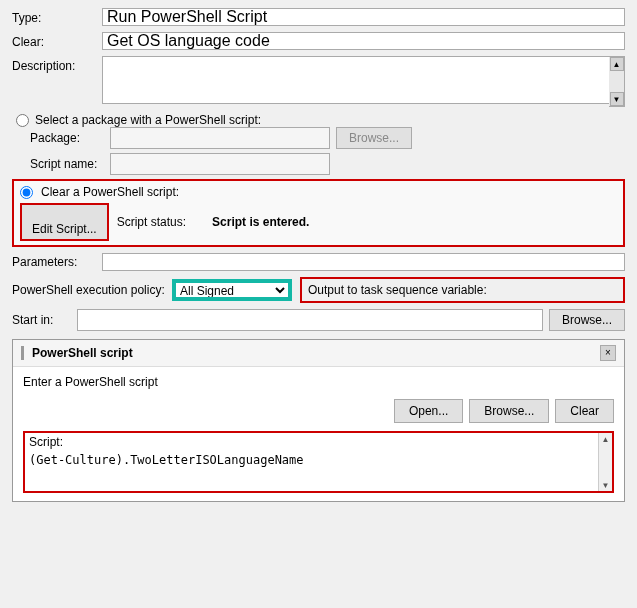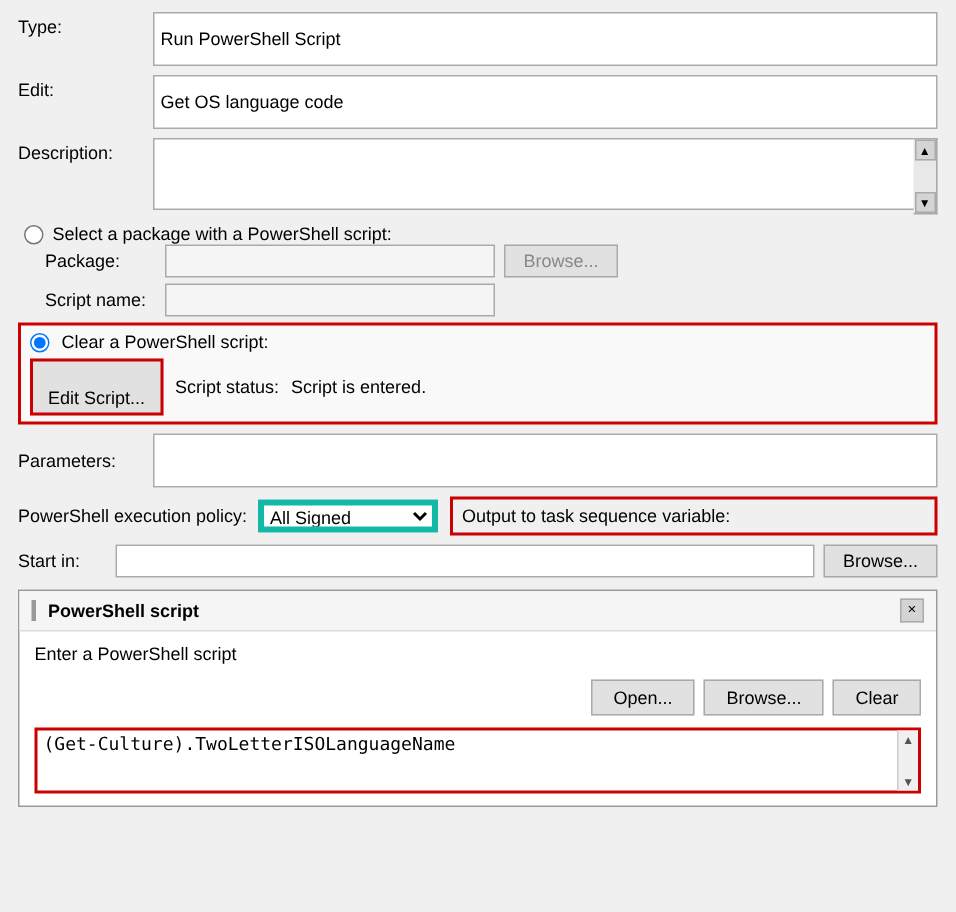--- a/index.html
+++ b/index.html
@@ -20,25 +20,25 @@
       margin-bottom: 6px;
     }
     .form-label {
       width: 90px;
       min-width: 90px;
       padding-top: 3px;
       color: #000;
     }
     .form-control {
       flex: 1;
-      height: 36px;
+      height: 18px;
       border: 1px solid #aaa;
       background: #fff;
       padding: 2px 4px;
-      font-size: 12px;
+      font-size: 16px;
     }
     .description-wrapper {
       flex: 1;
       position: relative;
     }
     .description-wrapper textarea {
       width: 100%;
       height: 48px;
       border: 1px solid #aaa;
       background: #fff;
@@ -118,21 +118,22 @@
       border: 2px solid #cc0000;
       font-size: 12px;
       cursor: pointer;
       color: #000;
     }
     .script-status-label {
       color: #000;
     }
     .script-status-value {
       color: #000;
-      margin-left: 0;
+      margin-left: 18px;
+      font-weight: bold;
     }
     .params-row {
       display: flex;
       align-items: center;
       margin-bottom: 6px;
     }
     .params-label {
       width: 90px;
     }
     .policy-row {
@@ -293,21 +294,21 @@
 <body>
 
 <div class="main-panel">
 
   <div class="form-row">
     <div class="form-label">Type:</div>
     <input class="form-control" type="text" readonly="" value="Run PowerShell Script" style="">
   </div>
 
   <div class="form-row">
-    <div class="form-label">Edit:</div>
+    <div class="form-label">Clear:</div>
     <input class="form-control" type="text" value="Get OS language code" style="">
   </div>
 
   <div class="form-row">
     <div class="form-label">Description:</div>
     <div class="description-wrapper">
       <textarea style=""></textarea>
       <div class="scrollbar-v">
         <div class="scrollbar-arrow">▲</div>
         <div class="scrollbar-arrow">▼</div>
@@ -379,20 +380,21 @@
       <button class="ps-close-btn">×</button>
     </div>
     <div class="ps-panel-body">
       <div class="ps-subtitle">Enter a PowerShell script</div>
       <div class="ps-toolbar">
         <button class="ps-btn">Open...</button>
         <button class="ps-btn">Browse...</button>
         <button class="ps-btn">Clear</button>
       </div>
       <div class="script-area-wrapper">
+        <div class="script-label">Script:</div>
         <div class="script-content">(Get-Culture).TwoLetterISOLanguageName</div>
         <div class="script-scrollbar">
           <div class="script-scrollbar-arrow">▲</div>
           <div class="script-scrollbar-arrow">▼</div>
         </div>
       </div>
     </div>
   </div>
 </div>
 

